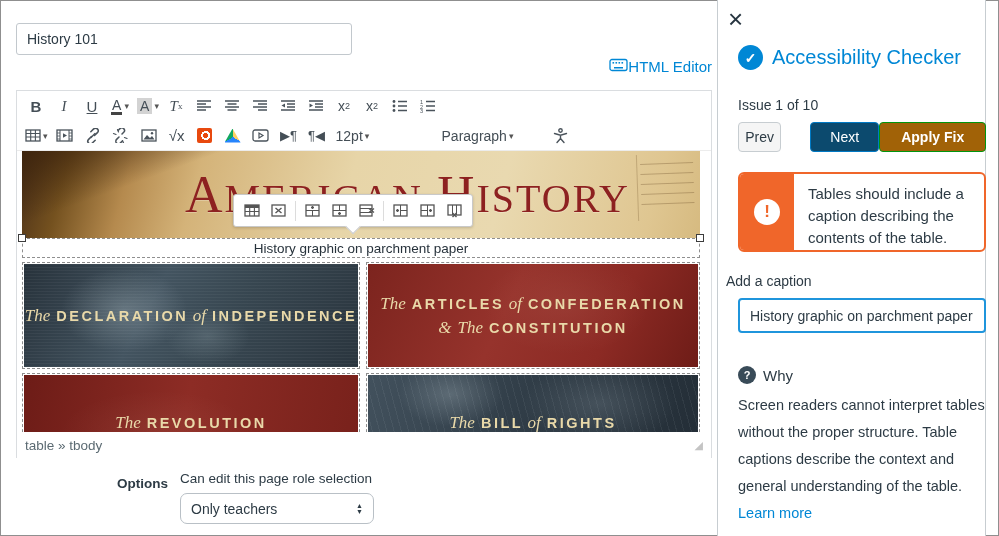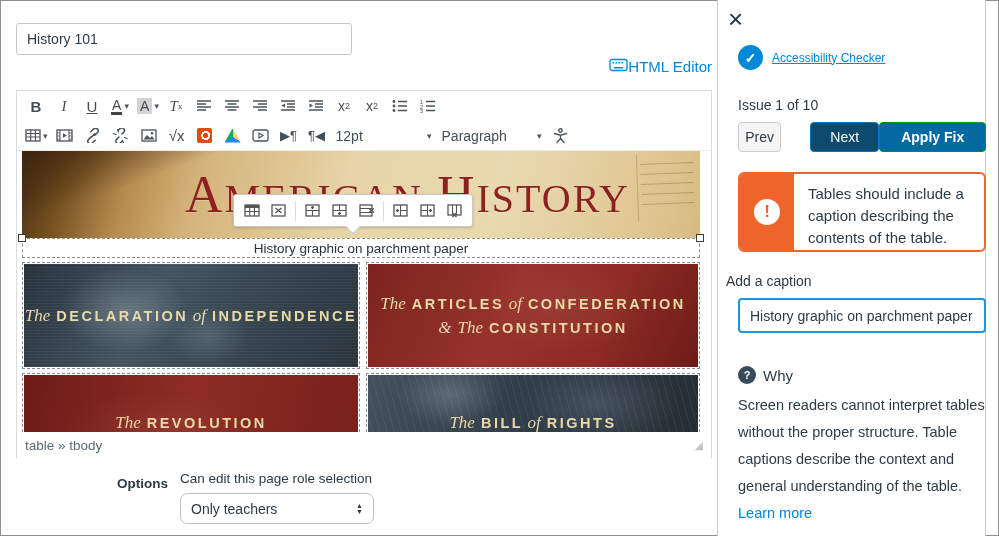--- a/index.html
+++ b/index.html
@@ -44,21 +44,21 @@
   .supsub .small-up { font-size:9px; vertical-align:super; }
   .supsub .small-dn { font-size:9px; vertical-align:sub; }
   .clearfmt { font-family:"Liberation Serif", serif; font-style:italic; font-size:15px; }
   .clearfmt .small-dn { font-size:9px; vertical-align:sub; font-style:normal; }
   .office-icon { width:15px; height:15px; border-radius:2px;
     background: radial-gradient(circle at 58% 50%, #E8490F 0 2.5px, #ffffff 2.5px 4.5px, #E8490F 4.5px); }
   .drive-icon { width:16px; height:14px;
     background: conic-gradient(from 120deg at 50% 58%, #2684FC 0 120deg, #11A861 0 240deg, #FFCF63 0 360deg);
     clip-path: polygon(50% 0, 100% 100%, 0 100%); }
   .fontsize-select, .para-select {
-    display:flex; align-items:center; justify-content:space-between;
+    display:flex; align-items:center; justify-content:flex-start;
     font-size:14px; color:#444e56; cursor:pointer; padding:0 4px;
   }
   .fontsize-select { width:104px; } .para-select { width:108px; }
   .pmark { font-size:13px; }
   
   .content { position:relative; height:281px; overflow:hidden; background:#fff; }
   .banner {
     position:relative; margin-left:5px; width:678px; height:87px; overflow:hidden; cursor:pointer;
     background:
       linear-gradient(160deg, rgba(60,35,12,.85) 0%, rgba(60,35,12,0) 22%),
@@ -151,27 +151,27 @@
   .sel-arrows { display:flex; flex-direction:column; line-height:6px; font-size:7px; color:#2D3B45; }
   
   .panel {
     position:absolute; left:717px; top:0; width:269px; height:536px;
     background:#fff; border-left:1px solid #c7cdd1; border-right:1px solid #c7cdd1;
   }
   .panel-close { position:absolute; left:10px; top:6px; font-size:26px; font-weight:300; color:#273540; cursor:pointer; line-height:26px; }
   .panel-head { position:absolute; left:20px; top:45px; display:flex; align-items:center; gap:9px; }
   .check-circle { width:25px; height:25px; border-radius:50%; background:#0087D5; color:#fff;
     display:flex; align-items:center; justify-content:center; font-size:14px; font-weight:bold; }
-  .panel-title { font-size:12px; color:#0087D5;text-decoration:underline; }
+  .panel-title { font-size:20px; color:#0087D5; }
   .issue-counter { position:absolute; left:20px; top:97px; font-size:14px; }
   .btn-row { position:absolute; left:20px; top:122px; width:248px; display:flex; align-items:center; }
   .btn { height:30px; border-radius:4px; font-size:14px; display:flex; align-items:center; justify-content:center; cursor:pointer; font-family:"Liberation Sans", sans-serif; }
   .btn-prev { width:46px; background:#f5f5f5; border:1px solid #c7cdd1; color:#2D3B45; margin-right:5px; }
   .btn-next { width:74px; background:#0c4a6e; border:1px solid #0079c4; color:#fff;margin-left:24px; }
-  .btn-apply { width:114px; background:#0369a1; border:1px solid #00950f; color:#fff; font-weight:bold; margin-left:auto; }
+  .btn-apply { width:114px; background:#a16207; border:1px solid #00950f; color:#fff; font-weight:bold; margin-left:auto; }
   .warnbox {
     position:absolute; left:20px; top:172px; width:248px; height:80px;
     border:2px solid #F0662A; border-radius:6px; overflow:hidden; display:flex; background:#fff;
   }
   .warn-left { width:54px; background:#F0662A; display:flex; align-items:center; justify-content:center; }
   .warn-icon { width:26px; height:26px; border-radius:50%; background:#fff; color:#F0662A;
     display:flex; align-items:center; justify-content:center; font-weight:bold; font-size:17px; }
   .warn-text { flex:1; padding:9px 10px 0 14px; font-size:15px; line-height:22px; color:#2D3B45; }
   .caption-label { position:absolute; left:8px; top:273px; font-size:14px; font-weight:normal; }
   .caption-input {

